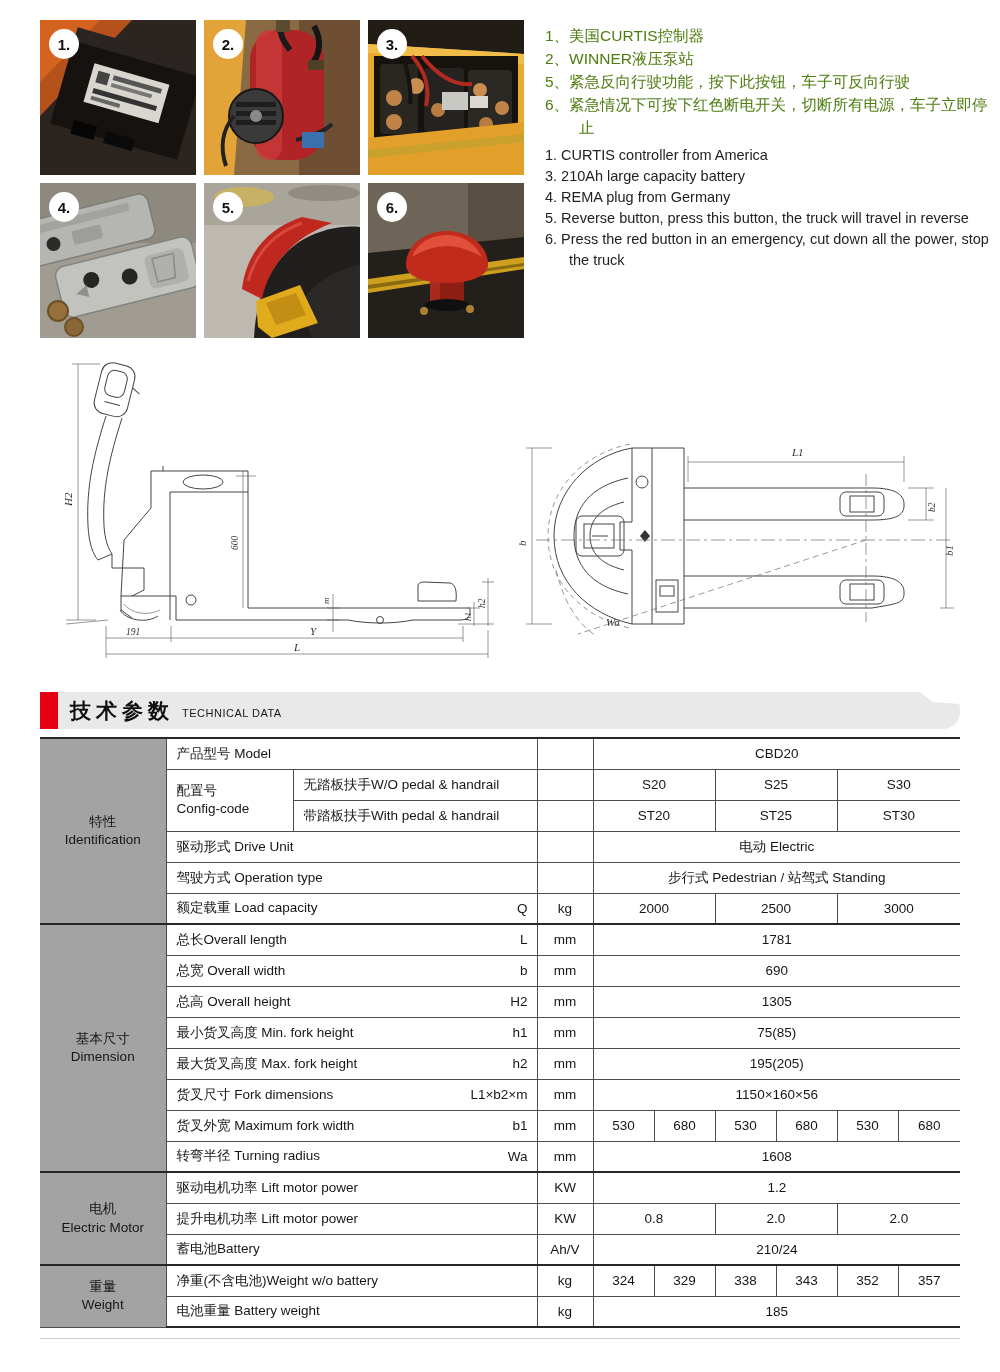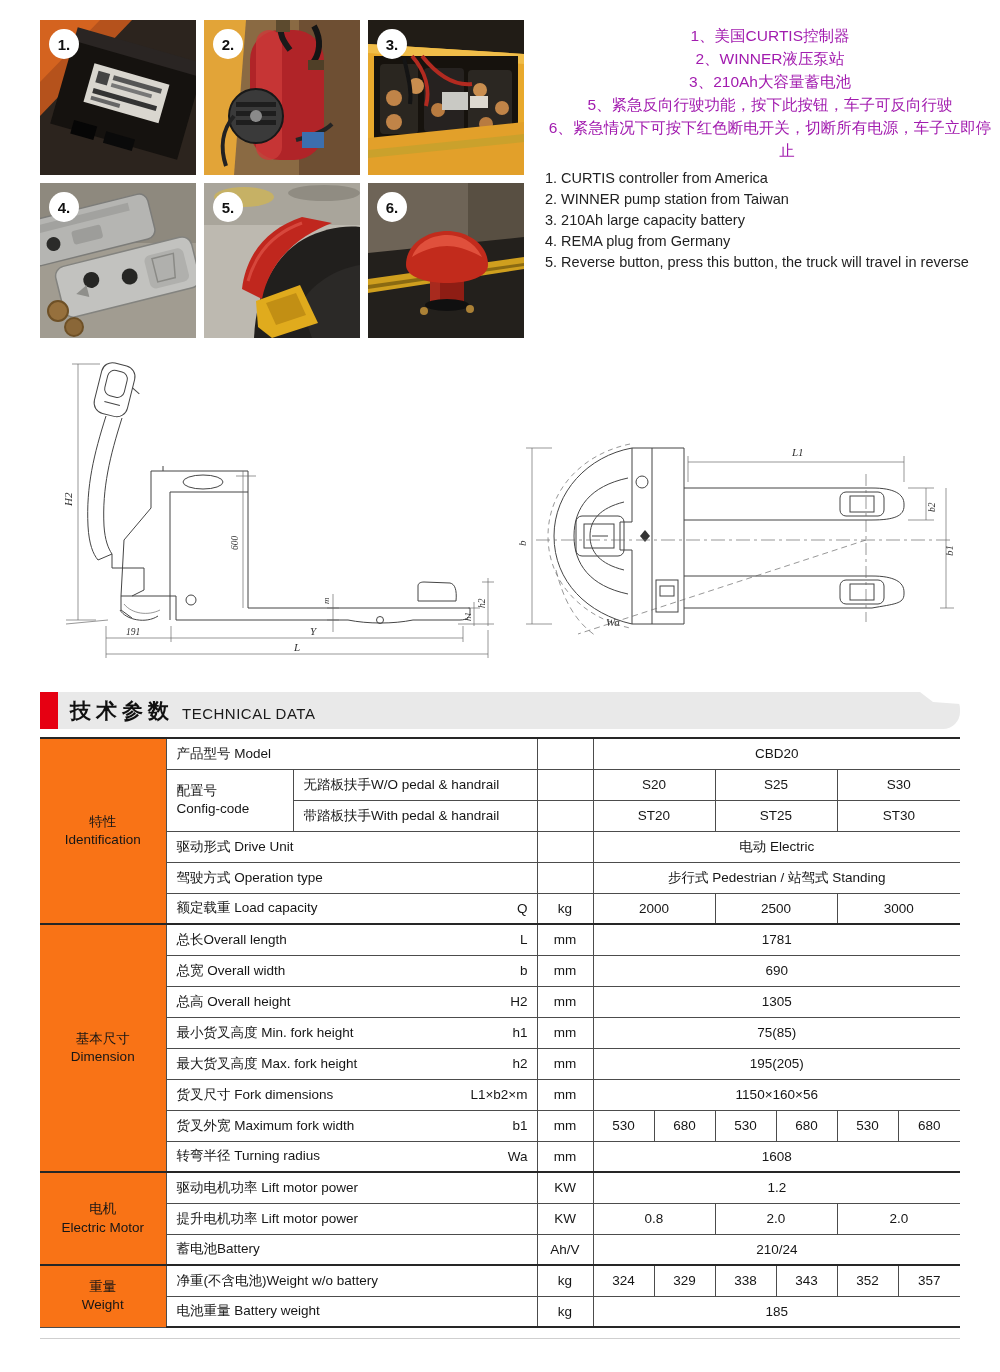--- a/index.html
+++ b/index.html
@@ -19,22 +19,22 @@
   .photo svg { display:block; width:156px; height:155px; }
   .badge {
     position:absolute; left:9px; top:9px; width:30px; height:30px;
     background:#ffffff; border-radius:50%;
     display:flex; align-items:center; justify-content:center;
     font-size:15px; font-weight:bold; color:#111;
   }
 
   
   .notes { position:absolute; left:545px; top:24px; width:450px; }
-  .cn-notes .note { font-size:15.5px; line-height:23px; color:#a21caf;
-    padding-left:34px; text-indent:-34px;text-align:center; }
+  .cn-notes .note { font-size:15.5px; line-height:23px; color:#4d7c0f;
+    padding-left:34px; text-indent:-34px; }
   .en-notes { margin-top:6px; }
   .en-notes .note { font-size:14.5px; line-height:21px; color:#222;
     padding-left:24px; text-indent:-24px; }
 
   
   .drawings { position:absolute; left:40px; top:358px; width:920px; height:312px; }
   .drawing { position:absolute; }
   .drawing svg { display:block; }
   .dline { stroke:#454545; stroke-width:1; fill:none; }
   .dthin { stroke:#6a6a6a; stroke-width:0.7; fill:none; }
@@ -43,32 +43,32 @@
 
   
   .tech-header {
     position:absolute; left:40px; top:692px; width:920px; height:37px;
     background:#e9e9e9;
     clip-path:polygon(0 0, 880px 0, 893px 10px, 920px 12px, 920px 37px, 0 37px);
     display:flex; align-items:center;border-radius:17px;
   }
   .red-block { width:18px; height:37px; background:#e60012; flex:0 0 auto; }
   .hdr-cn { margin-left:12px; font-size:21px; font-weight:bold; letter-spacing:5px; color:#101010; }
-  .hdr-en { margin-left:8px; font-size:15px; color:#1a1a1a; letter-spacing:0.5px; padding-top:5px; }
+  .hdr-en { margin-left:8px; font-size:11px; color:#1a1a1a; letter-spacing:0.5px; padding-top:5px; }
 
   
   table.spec {
     position:absolute; left:40px; top:737px; width:920px;
     border-collapse:collapse; table-layout:fixed; font-size:13.5px; color:#161616;
   }
   .spec td { border:1px solid #4c4c4c; height:31px; padding:0; vertical-align:middle;
              overflow:hidden; white-space:nowrap; }
   .spec tr.sec-top td { border-top:2.5px solid #262626; }
   .spec tr.tbl-bottom td { border-bottom:2.5px solid #262626; }
-  .spec td.cat { background:#f97316; border-left:none; text-align:center;
+  .spec td.cat { background:#a3a3a3; border-left:none; text-align:center;
                  font-size:13.5px; line-height:1.35; white-space:normal; }
   .spec td.vend { border-right:none; }
   .pcell { display:flex; justify-content:space-between; align-items:center; padding:0 9px 0 10px; }
   .pname { text-align:right; }
   .psym  { text-align:right; padding-left:4px; }
   .cfg   { padding-left:10px !important; line-height:1.3; white-space:normal; }
   .spec td.unit { text-align:center; }
   .spec td.val  { text-align:center; }
   .bottom-rule { position:absolute; left:40px; top:1338px; width:920px; height:1px; background:#cfcfcf; }
 </style>
@@ -205,30 +205,29 @@
         <circle cx="102" cy="126" r="4" fill="#ab8136"></circle>
       </svg>
       <div class="badge">6.</div>
     </div>
   </div>
 
   <div class="notes">
     <div class="cn-notes">
       <div class="note">1、美国CURTIS控制器</div>
       <div class="note">2、WINNER液压泵站</div>
-      <div class="note">3、210Ah大容量蓄电池</div>
       <div class="note">5、紧急反向行驶功能，按下此按钮，车子可反向行驶</div>
       <div class="note">6、紧急情况下可按下红色断电开关，切断所有电源，车子立即停止</div>
     </div>
     <div class="en-notes">
       <div class="note">1. CURTIS controller from America</div>
-      <div class="note">2. WINNER pump station from Taiwan</div>
       <div class="note">3. 210Ah large capacity battery</div>
       <div class="note">4. REMA plug from Germany</div>
       <div class="note">5. Reverse button, press this button, the truck will travel in reverse</div>
+      <div class="note">6. Press the red button in an emergency, cut down all the power, stop the truck</div>
     </div>
   </div>
 
   <div class="drawings">
 
     <div class="drawing" style="left:8px; top:0;">
       <svg width="455" height="308" viewBox="0 0 455 308">
 
         <line x1="30" y1="6" x2="30" y2="262" class="dthin"></line>
         <line x1="24" y1="6" x2="52" y2="6" class="dthin"></line>

